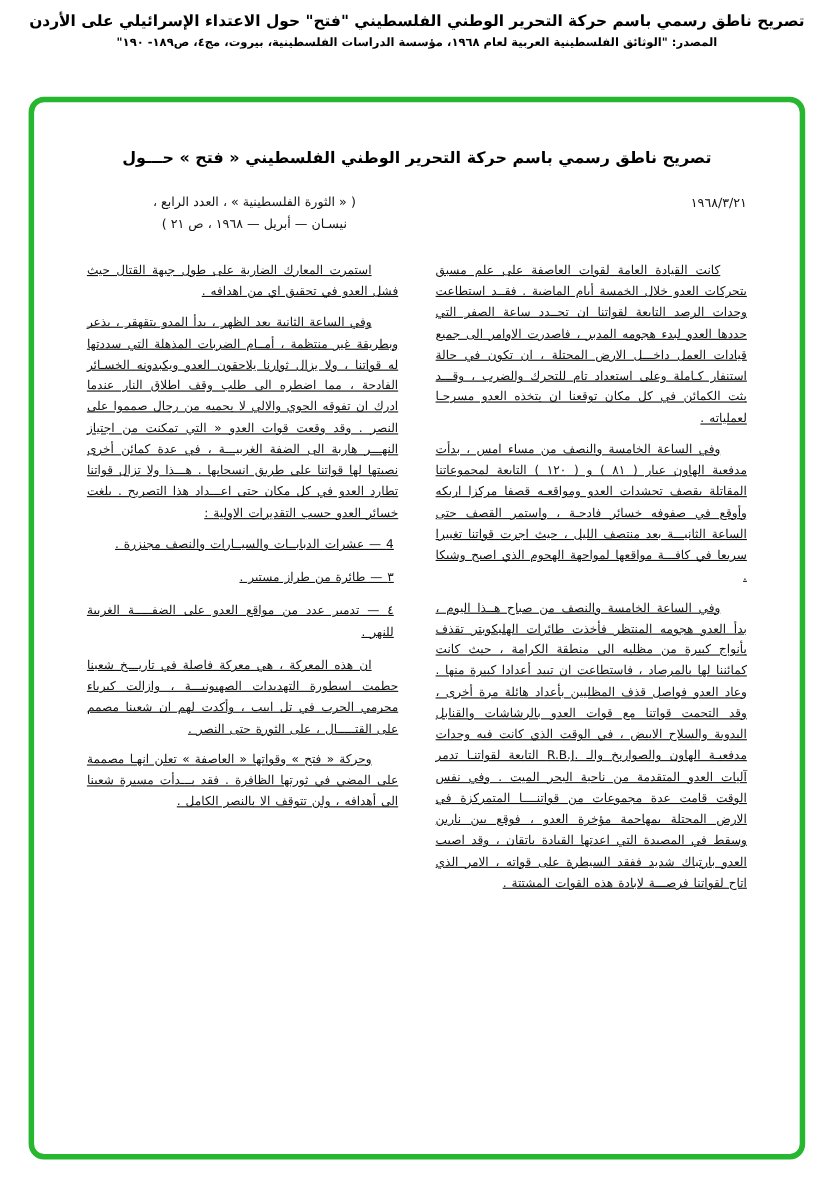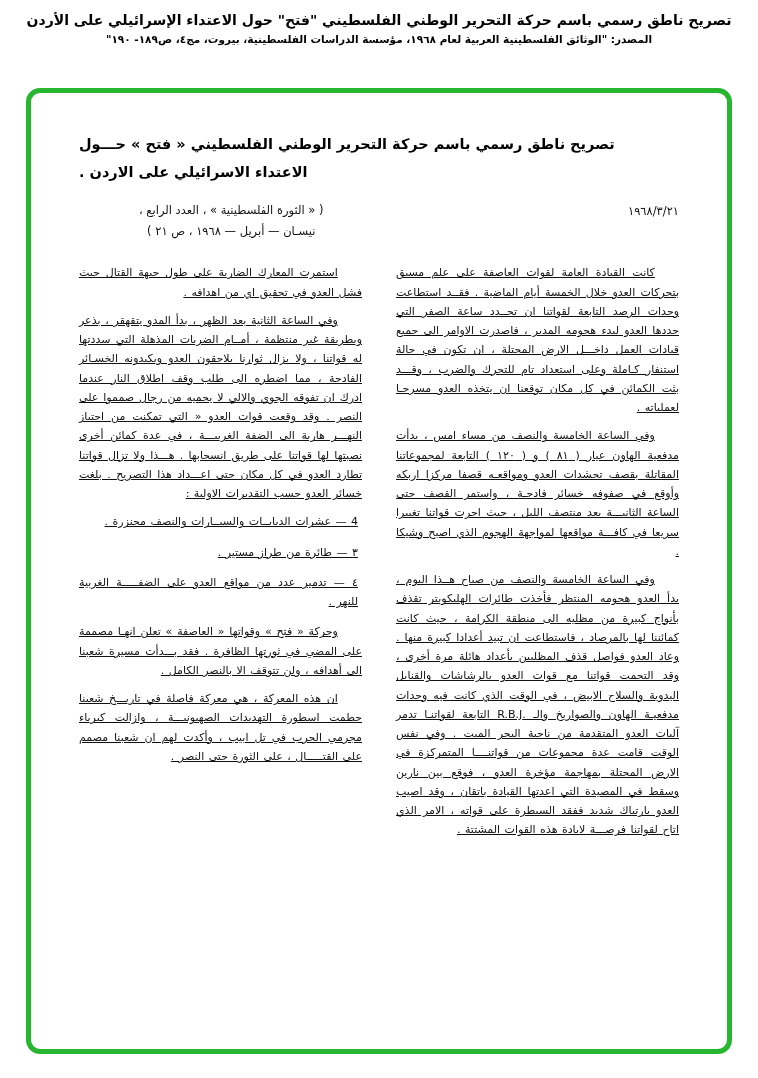--- a/index.html
+++ b/index.html
@@ -38,21 +38,21 @@
     border: 5px solid #27b62f;
     border-radius: 14px;
     background: #ffffff;
     padding: 38px 48px 20px 48px;
     overflow: hidden;
   }
   .doc-title {
     font-weight: bold;
     font-size: 14.5px;
     line-height: 1.9;
-    text-align: left;
+    text-align: center;
     color: #000;
     margin-bottom: 14px;
   }
   .meta-row {
     display: flex;
     align-items: flex-start;
     justify-content: space-between;
     margin-bottom: 22px;
     font-size: 11.5px;
   }
@@ -98,21 +98,20 @@
 <body>
 
 <header class="page-header">
   <div class="hdr1">تصريح ناطق رسمي باسم حركة التحرير الوطني الفلسطيني "فتح" حول الاعتداء الإسرائيلي على الأردن</div>
   <div class="hdr2">المصدر: "الوثائق الفلسطينية العربية لعام ١٩٦٨، مؤسسة الدراسات الفلسطينية، بيروت، مج٤، ص١٨٩- ١٩٠"</div>
 </header>
 
 <section class="doc-frame">
   <div class="doc-title">
     <div>تصريح ناطق رسمي باسم حركة التحرير الوطني الفلسطيني « فتح » حـــول</div>
-    <div>الاعتداء الاسرائيلي على الاردن .</div>
   </div>
 
   <div class="meta-row">
     <div class="doc-date">١٩٦٨/٣/٢١</div>
     <div class="doc-source">
       <div>( « الثورة الفلسطينية » ، العدد الرابع ،</div>
       <div>نيسـان — أبريل — ١٩٦٨ ، ص ٢١ )</div>
     </div>
   </div>
 
@@ -121,17 +120,17 @@
       <p>كانت القيادة العامة لقوات العاصفة على علم مسبق بتحركات العدو خلال الخمسة أيام الماضية . فقــد استطاعت وحدات الرصد التابعة لقواتنا ان تحــدد ساعة الصفر التي حددها العدو لبدء هجومه المدبر ، فاصدرت الاوامر الى جميع قيادات العمل داخـــل الارض المحتلة ، ان تكون في حالة استنفار كـاملة وعلى استعداد تام للتحرك والضرب ، وقـــد بثت الكمائن في كل مكان توقعنا ان يتخذه العدو مسرحـا لعملياته .</p>
       <p>وفي الساعة الخامسة والنصف من مساء امس ، بدأت مدفعية الهاون عيار ( ٨١ ) و ( ١٢٠ ) التابعة لمجموعاتنا المقاتلة بقصف تحشدات العدو ومواقعـه قصفا مركزا اربكه وأوقع في صفوفه خسائر فادحـة ، واستمر القصف حتى الساعة الثانيـــة بعد منتصف الليل ، حيث اجرت قواتنا تغييرا سريعا في كافـــة مواقعها لمواجهة الهجوم الذي اصبح وشيكا .</p>
       <p>وفي الساعة الخامسة والنصف من صباح هــذا اليوم ، بدأ العدو هجومه المنتظر فأخذت طائرات الهليكوبتر تقذف بأنواج كبيرة من مظليه الى منطقة الكرامة ، حيث كانت كمائننا لها بالمرصاد ، فاستطاعت ان تبيد أعدادا كبيرة منها . وعاد العدو فواصل قذف المظليين بأعداد هائلة مرة أخرى ، وقد التحمت قواتنا مع قوات العدو بالرشاشات والقنابل اليدوية والسلاح الابيض ، في الوقت الذي كانت فيه وحدات مدفعيـة الهاون والصواريخ والـ .R.B.J التابعة لقواتنـا تدمر آليات العدو المتقدمة من ناحية البحر الميت . وفي نفس الوقت قامت عدة مجموعات من قواتنــــا المتمركزة في الارض المحتلة بمهاجمة مؤخرة العدو ، فوقع بين نارين وسقط في المصيدة التي اعدتها القيادة باتقان ، وقد اصيب العدو بارتباك شديد ففقد السيطرة على قواته ، الامر الذي اتاح لقواتنا فرصـــة لابادة هذه القوات المشتتة .</p>
     </div>
     <div class="col">
       <p>استمرت المعارك الضارية على طول جبهة القتال حيث فشل العدو في تحقيق اي من اهدافه .</p>
       <p>وفي الساعة الثانية بعد الظهر ، بدأ المدو يتقهقر ، بذعر وبطريقة غير منتظمة ، أمــام الضربات المذهلة التي سددتها له قواتنا ، ولا يزال ثوارنا يلاحقون العدو ويكبدونه الخسـائر الفادحة ، مما اضطره الى طلب وقف اطلاق النار عندما ادرك ان تفوقه الجوي والالي لا يحميه من رجال صمموا على النصر . وقد وقعت قوات العدو « التي تمكنت من اجتياز النهـــر هاربة الى الضفة الغربيـــة ، في عدة كمائن أخرى نصبتها لها قواتنا على طريق انسحابها . هـــذا ولا تزال قواتنا تطارد العدو في كل مكان حتى اعـــداد هذا التصريح . بلغت خسائر العدو حسب التقديرات الاولية :</p>
       <p class="list-item">4 — عشرات الدبابــات والسيــارات والنصف مجنزرة .</p>
       <p class="list-item">٣ — طائرة من طراز مستير .</p>
       <p class="list-item">٤ — تدمير عدد من مواقع العدو على الضفـــــة الغربية للنهر .</p>
+      <p>ان هذه المعركة ، هي معركة فاصلة في تاريـــخ شعبنا حطمت اسطورة التهديدات الصهيونيـــة ، وازالت كبرياء مجرمي الحرب في تل ابيب ، وأكدت لهم ان شعبنا مصمم على القتـــــال ، على الثورة حتى النصر .</p>
       <p>وحركة « فتح » وقواتها « العاصفة » تعلن انهـا مصممة على المضي في ثورتها الظافرة . فقد بـــدأت مسيرة شعبنا الى أهدافه ، ولن تتوقف الا بالنصر الكامل .</p>
-      <p>ان هذه المعركة ، هي معركة فاصلة في تاريـــخ شعبنا حطمت اسطورة التهديدات الصهيونيـــة ، وازالت كبرياء مجرمي الحرب في تل ابيب ، وأكدت لهم ان شعبنا مصمم على القتـــــال ، على الثورة حتى النصر .</p>
     </div>
   </div>
 </section>
 
 </body></html>

